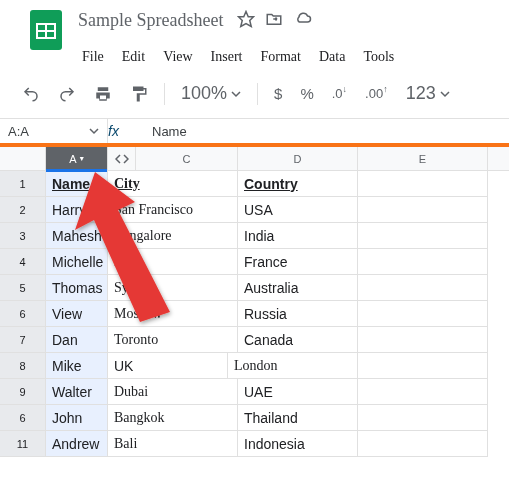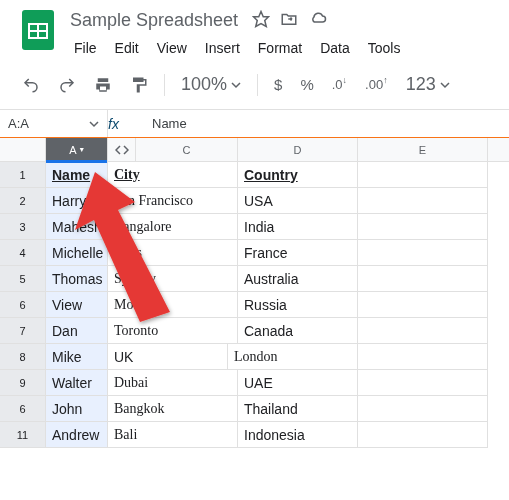--- a/index.html
+++ b/index.html
@@ -1,29 +1,29 @@
 <!DOCTYPE html>
 <html><head>
 <meta charset="utf-8">
 <style>
   * { box-sizing: border-box; margin: 0; padding: 0; }
   body { font-family: Arial, sans-serif; font-size: 13px; color: #202124; background: #fff; width: 509px; height: 500px; overflow: hidden; position: relative; }
-  .header { display: flex; align-items: flex-start; padding: 8px 12px 0 20px; gap: 10px; }
+  .header { display: flex; align-items: flex-start; padding: 8px 12px 0 28px; gap: 10px; font-family: Liberation Serif, serif; }
   .logo { width: 36px; height: 44px; display: flex; align-items: center; justify-content: center; }
   .title-area { flex: 1; }
   .title-row { display: flex; align-items: center; gap: 10px; }
   .doc-title { font-size: 18px; color: #5f6368; padding: 2px 4px; }
   .title-icons { display: flex; gap: 10px; color: #5f6368; }
-  .menu-row { display: flex; gap: 2px; margin-top: 3px; }
+  .menu-row { display: flex; gap: 2px; margin-top: 12px; }
   .menu-item { padding: 4px 8px; font-size: 14px; color: #202124; border-radius: 4px; cursor: pointer; }
   .toolbar { display: flex; align-items: center; gap: 6px; padding: 10px 16px; border-bottom: 1px solid #e0e0e0; color: #5f6368; }
   .tb-btn { padding: 4px 6px; display: flex; align-items: center; justify-content: center; cursor: pointer; border-radius: 2px; }
   .tb-sep { width: 1px; height: 22px; background: #e0e0e0; margin: 0 4px; }
   .zoom { display: flex; align-items: center; gap: 4px; padding: 4px 6px; font-size: 18px; cursor: pointer; }
-  .name-box-row { display: flex; align-items: center; border-bottom: 1px solid #f97316; height: 28px; }
+  .name-box-row { display: flex; align-items: center; border-bottom: 4px solid #f97316; height: 28px; }
   .name-box { width: 108px; height: 100%; display: flex; align-items: center; justify-content: space-between; padding: 0 8px; border-right: 1px solid #e0e0e0; font-size: 13px; color: #3c4043; }
   .fx { width: 36px; text-align: left; font-style: italic; color: #0c4a6e; font-size: 14px; }
   .formula-bar { flex: 1; padding: 0 8px; font-size: 13px; color: #3c4043; }
   .grid { position: relative; }
   .col-headers { display: flex; height: 24px; background: #f8f9fa; border-bottom: 1px solid #e0e0e0; }
   .corner { width: 46px; border-right: 1px solid #e0e0e0; background: #f8f9fa; }
   .col-h { border-right: 1px solid #e0e0e0; display: flex; align-items: center; justify-content: center; font-size: 11px; color: #5f6368; position: relative; cursor: pointer; }
   .col-h.selected { background: #5f6368; color: #fff; }
   .col-h.selected::after { content: ''; position: absolute; left: 0; right: 0; bottom: -2px; height: 3px; background: #1a73e8; }
   .col-h .tri { font-size: 8px; }

